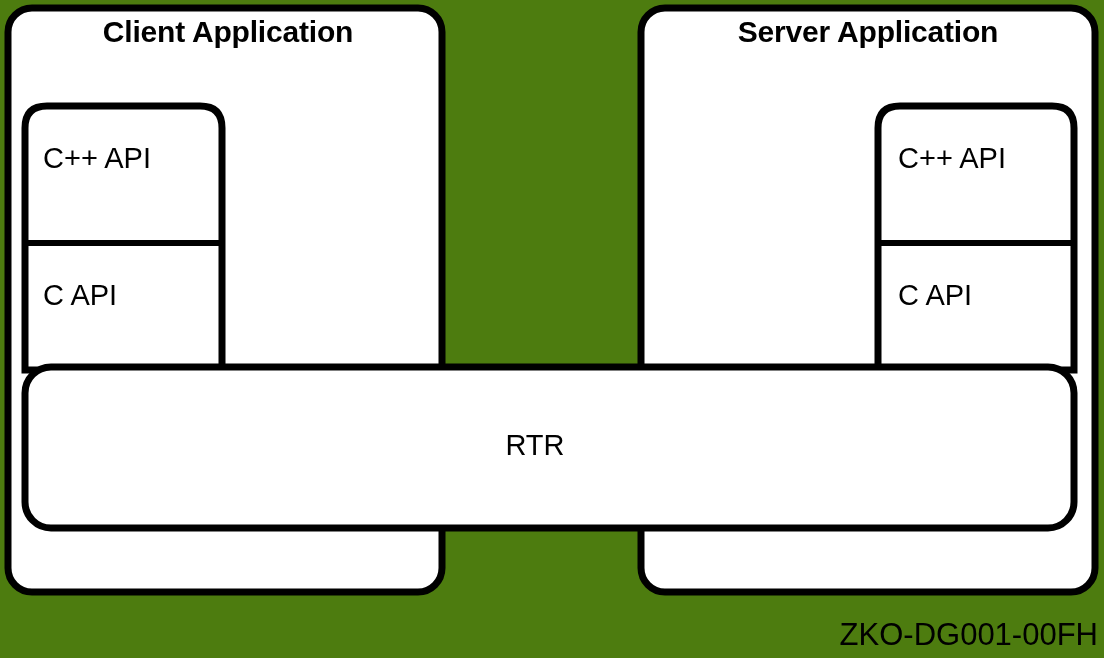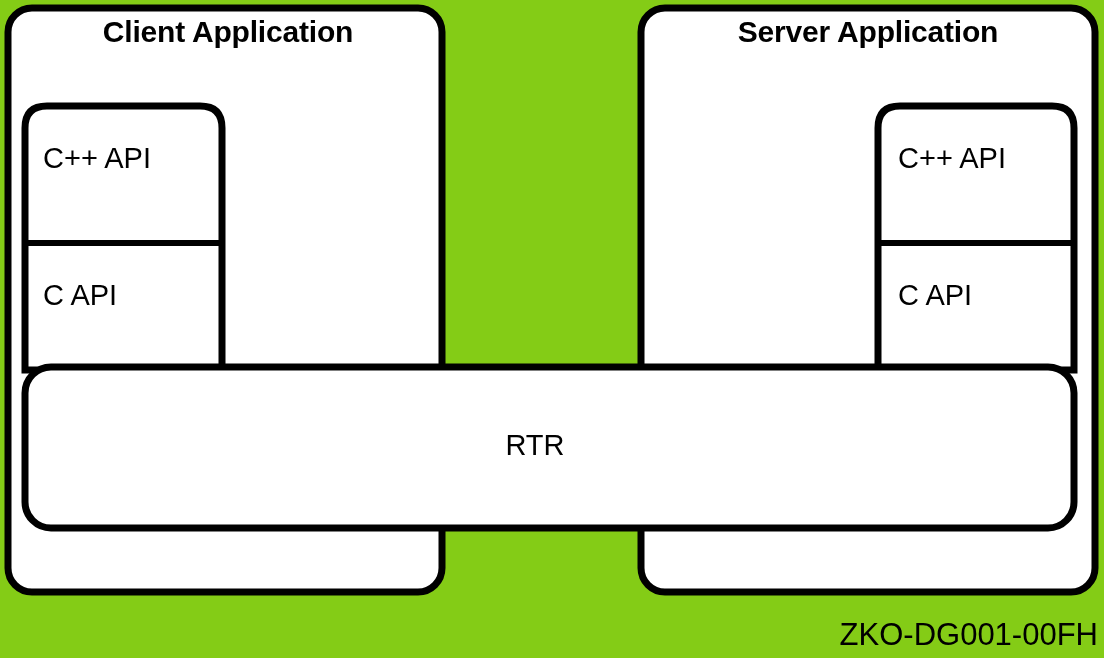--- a/index.html
+++ b/index.html
@@ -8,21 +8,21 @@
     padding: 0;
     background: #ffffff;
   }
   body {
     font-family: "Liberation Sans", sans-serif;
   }
   #canvas {
     position: relative;
     width: 1104px;
     height: 658px;
-    background: #84cc16;
+    background: #4d7c0f;
     overflow: hidden;
   }
   #diagram-svg {
     position: absolute;
     top: 0;
     left: 0;
     width: 1104px;
     height: 658px;
   }
   .box-title {

